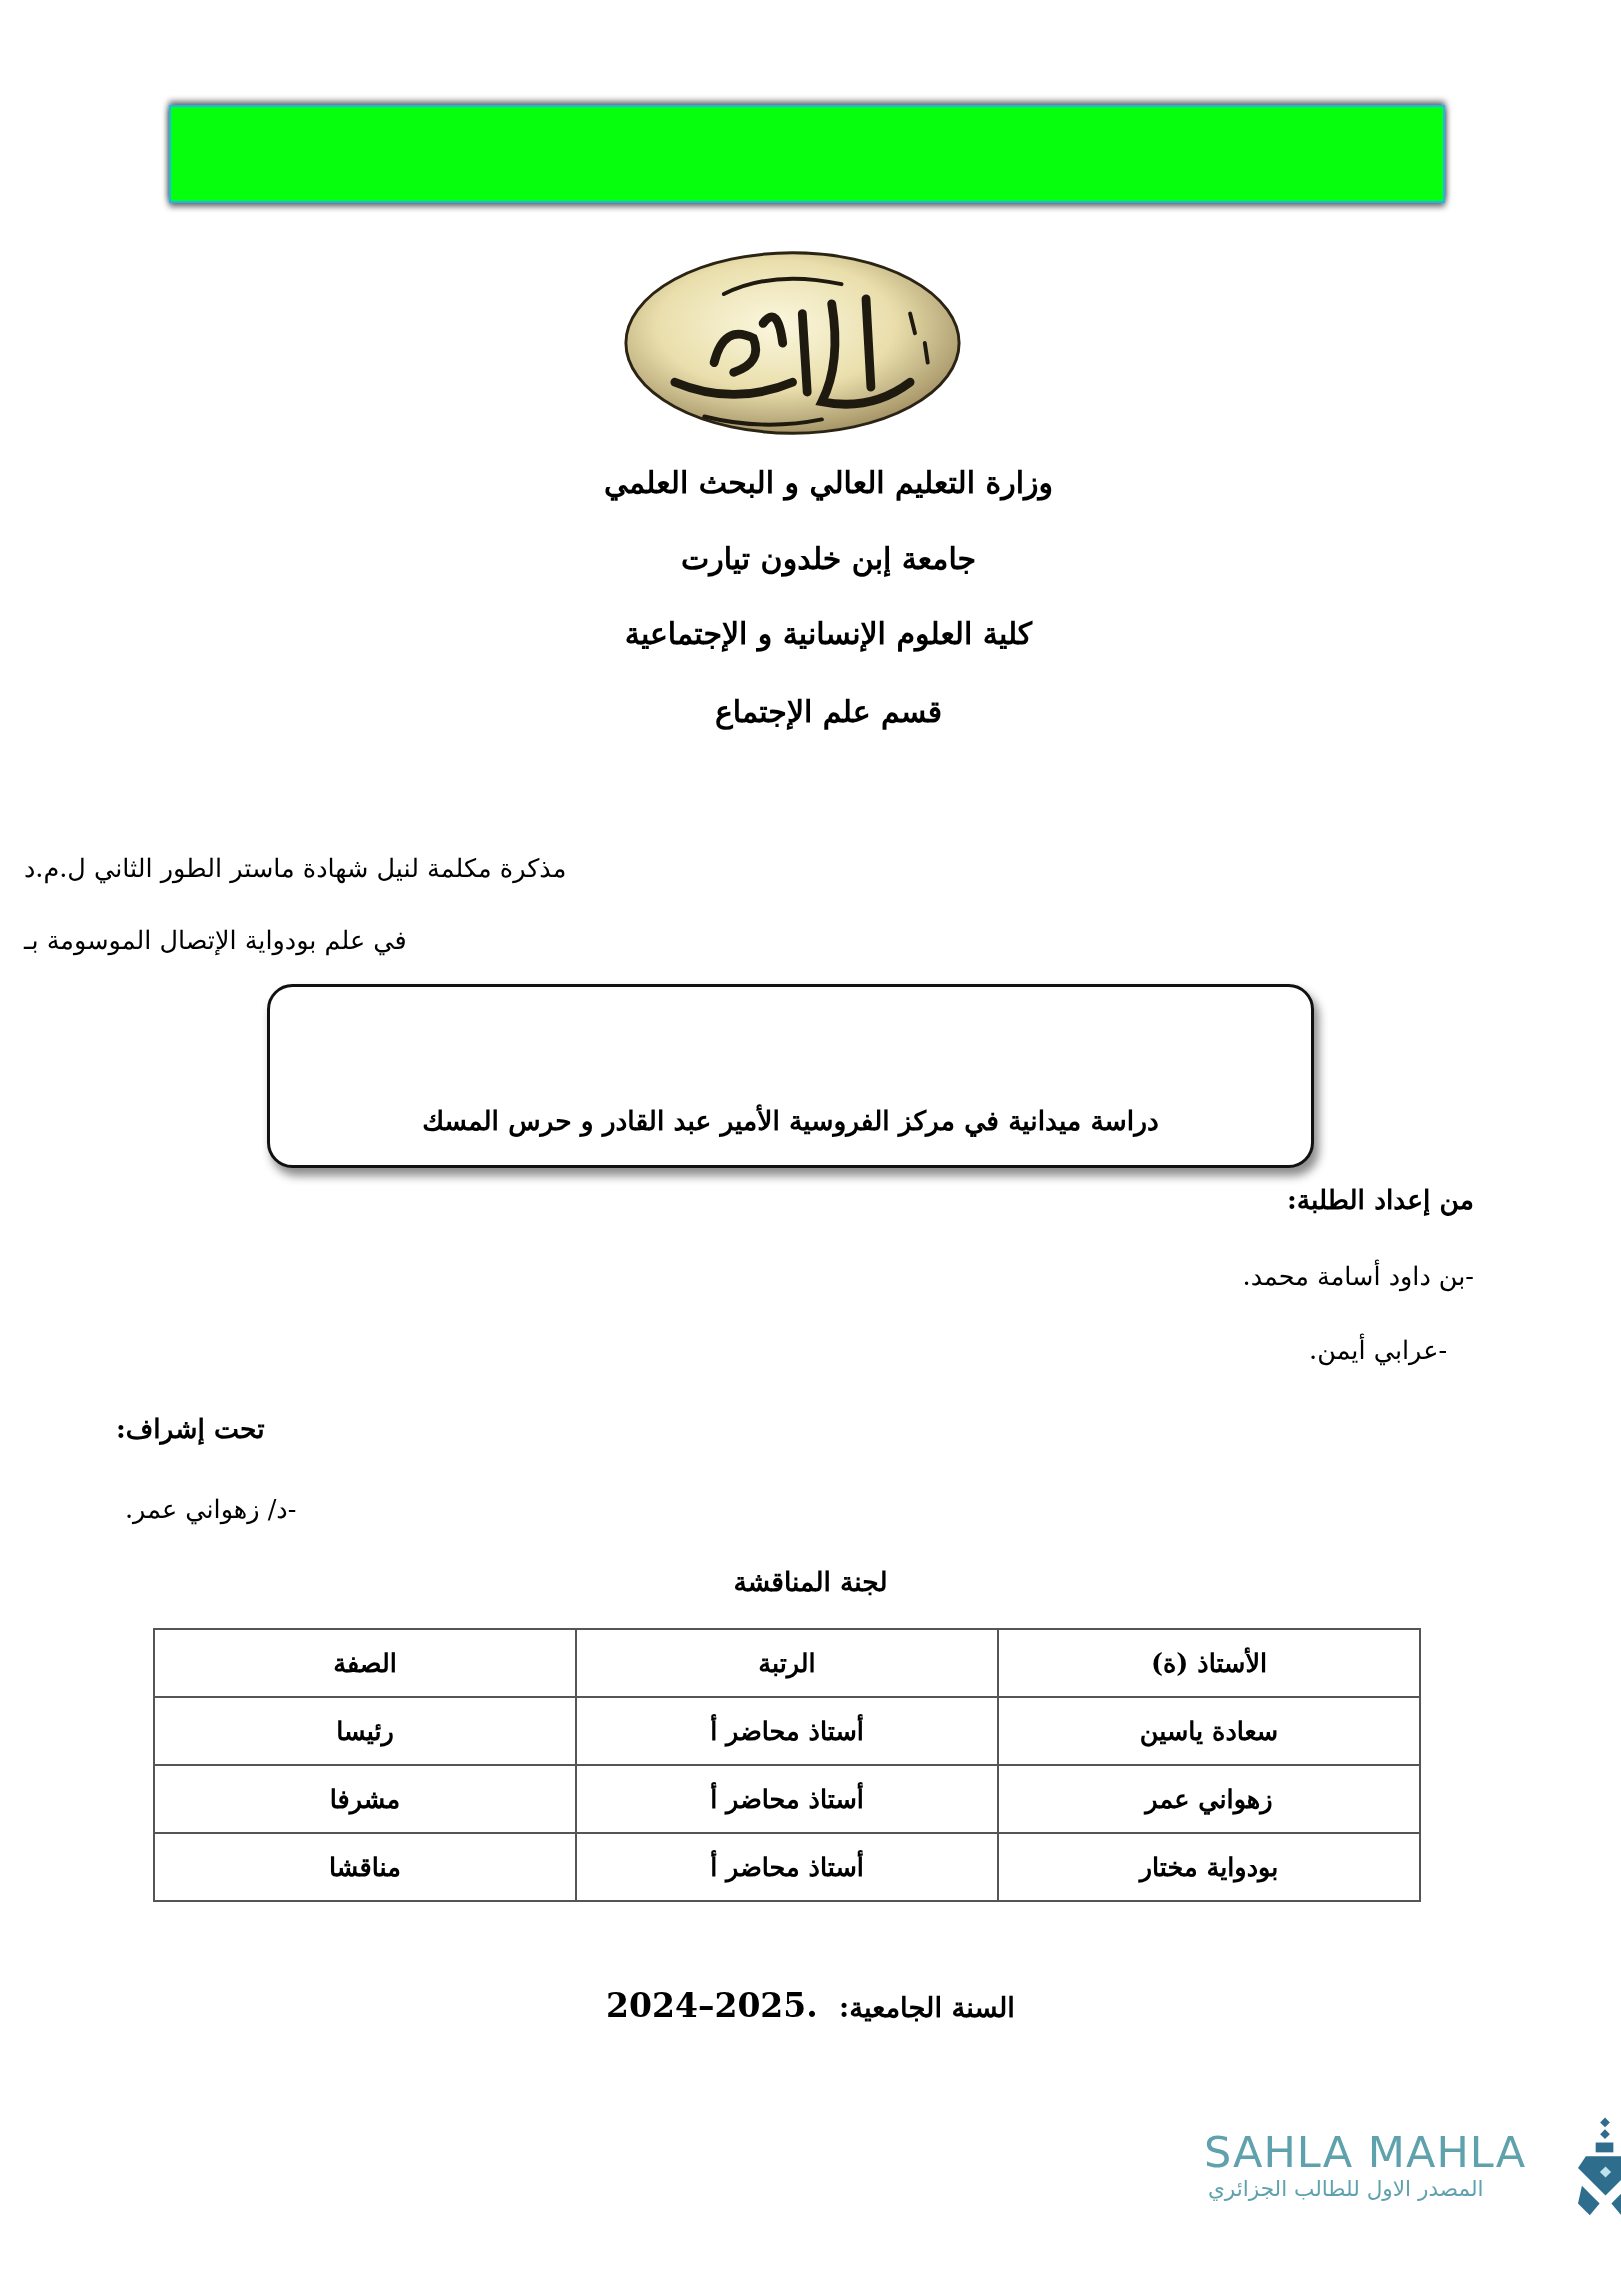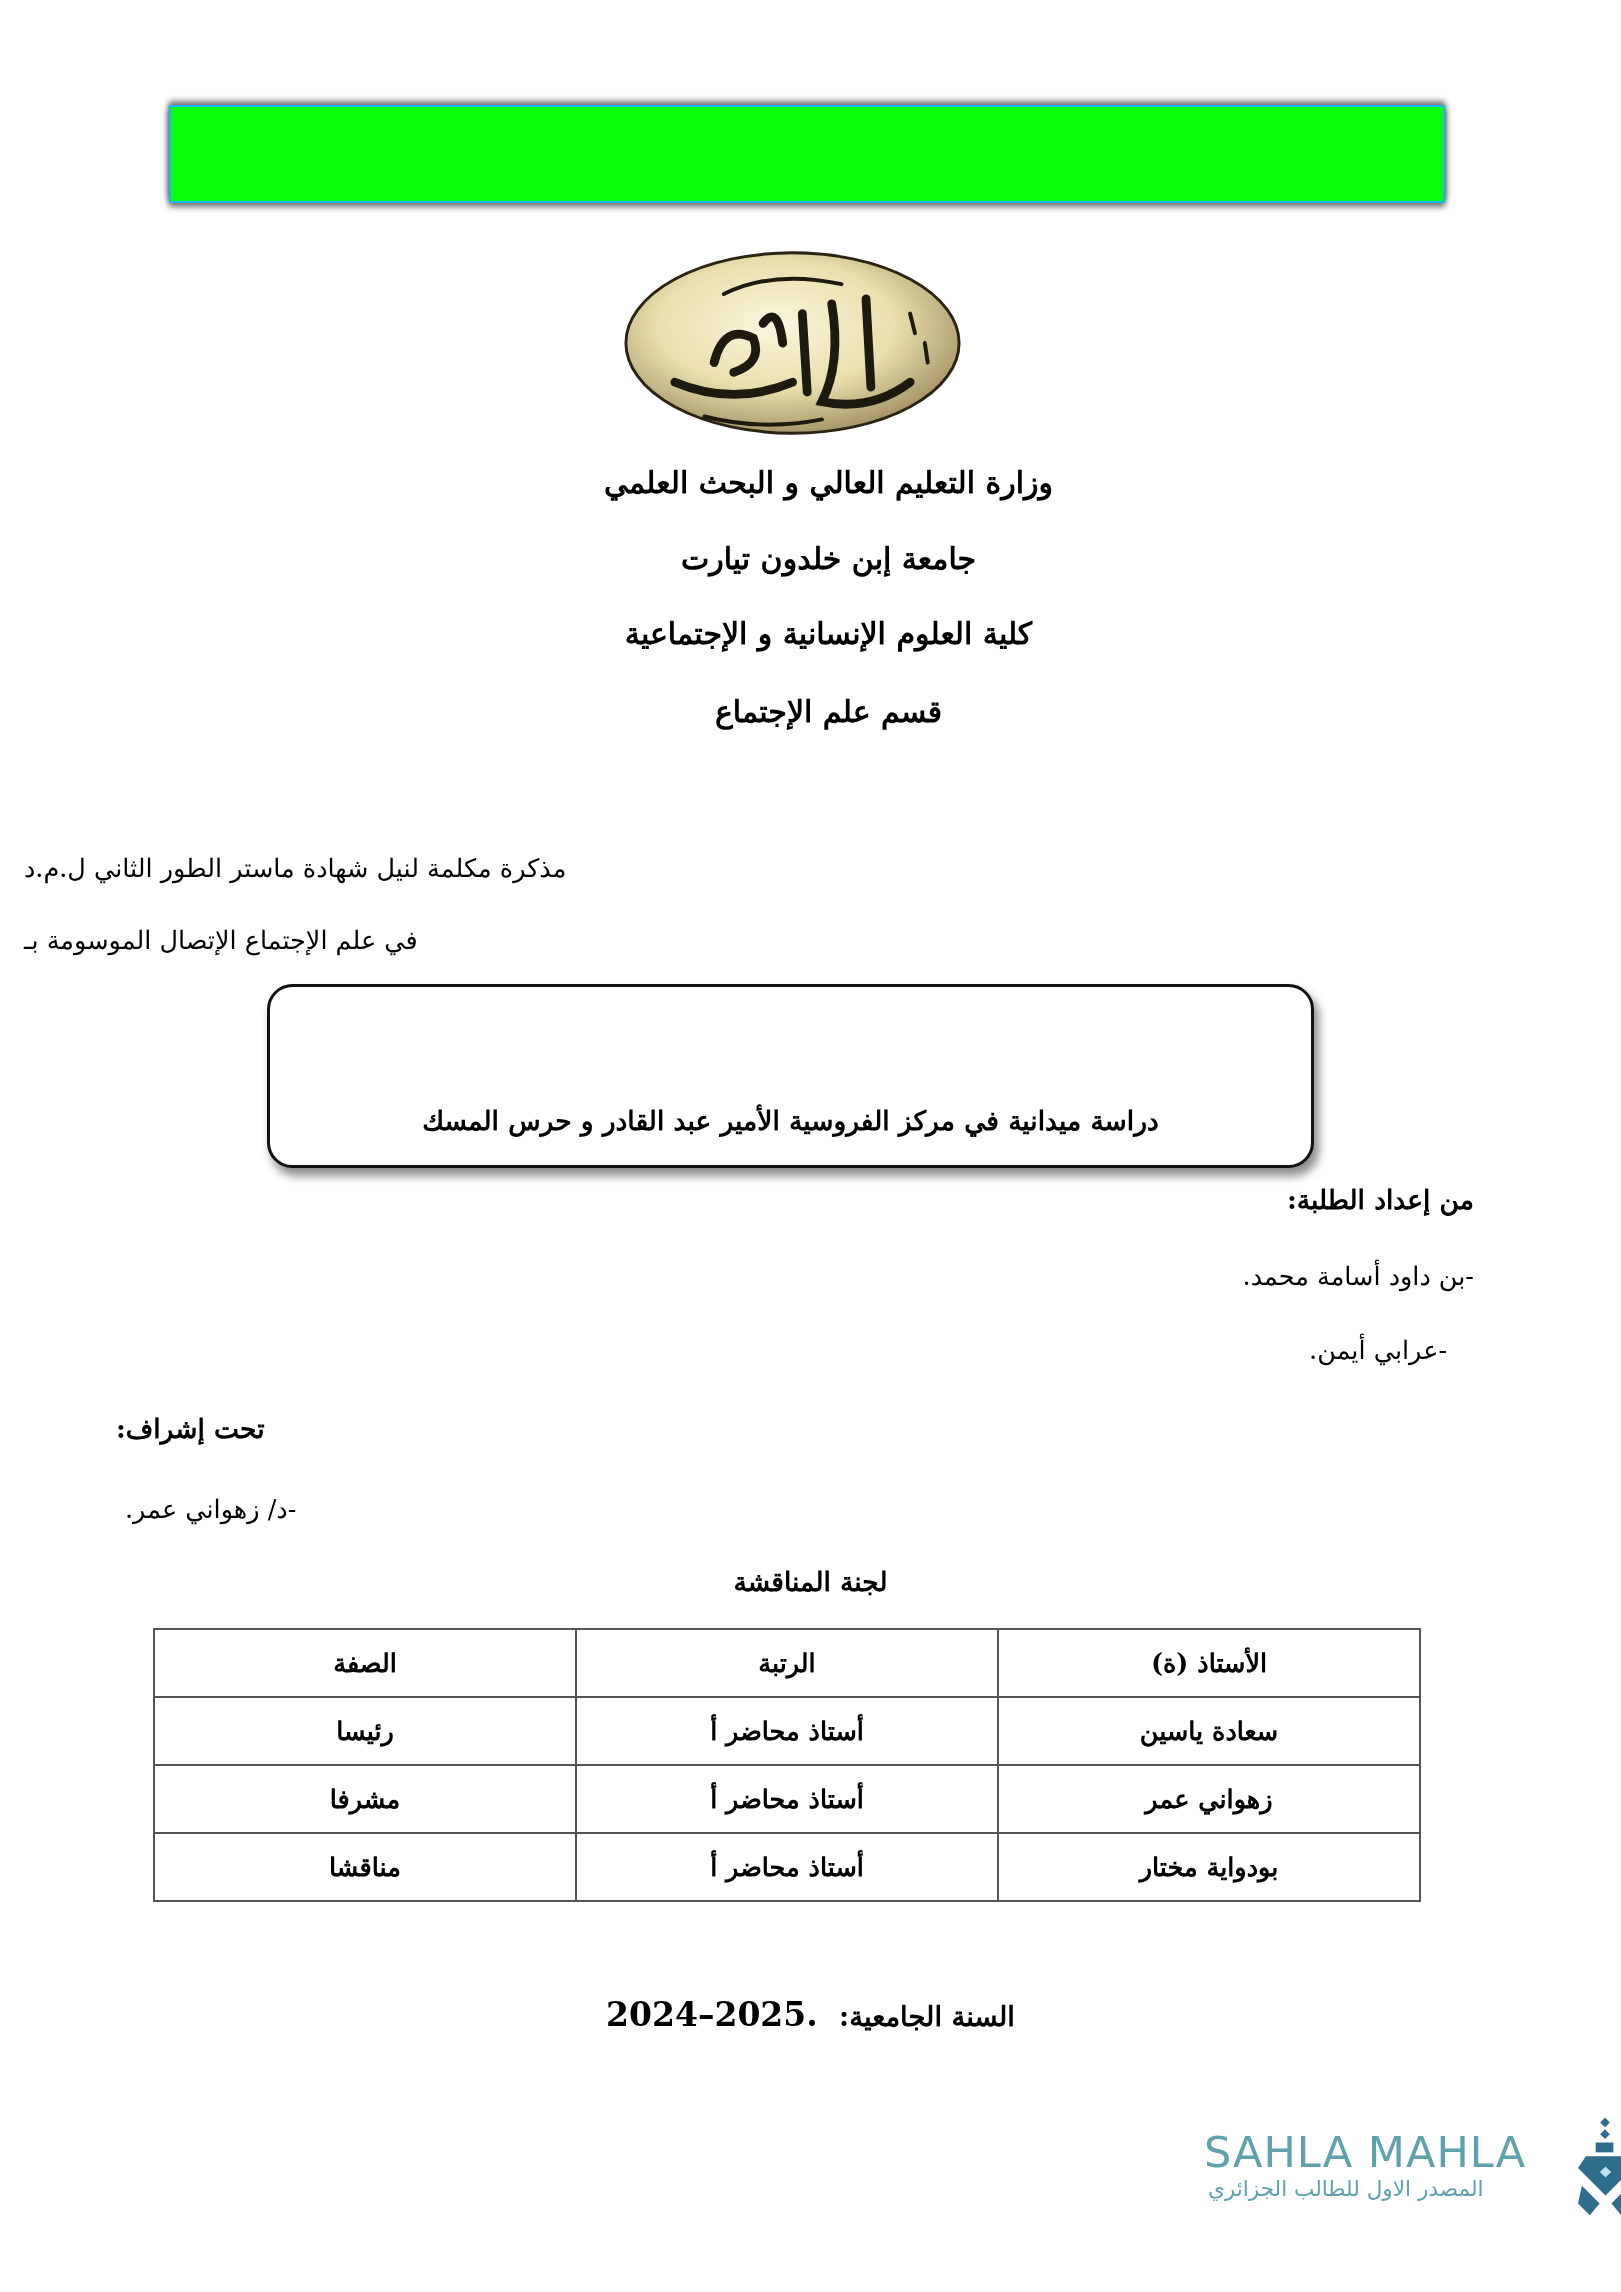--- a/index.html
+++ b/index.html
@@ -136,21 +136,21 @@
       width: 33.33%;
     }
 
     .academic-year {
       position: absolute;
       left: 0; width: 1621px; top: 1988px;
       text-align: center;
       direction: rtl;
       font-weight: bold;
       font-size: 27.4px;
-      line-height: 53px;
+      line-height: 35px;
     }
     .academic-year .year-value {
       font-size: 33px;
       margin-right: 11.8px;
       unicode-bidi: isolate;
       direction: ltr;
       display: inline-block;
     }
 
     .watermark {
@@ -218,21 +218,21 @@
       </g>
     </svg>
   </div>
 
   <div class="heading-line h-ministry">وزارة التعليم العالي و البحث العلمي</div>
   <div class="heading-line h-university">جامعة إبن خلدون تيارت</div>
   <div class="heading-line h-faculty">كلية العلوم الإنسانية و الإجتماعية</div>
   <div class="heading-line h-department">قسم علم الإجتماع</div>
 
   <div class="sub-line s-memo">مذكرة مكلمة لنيل شهادة ماستر الطور الثاني ل.م.د</div>
-  <div class="sub-line s-field">في علم الإجتماع الإتصال الموسومة بـ</div>
+  <div class="sub-line s-field">في علم بودواية الإتصال الموسومة بـ</div>
 
   <div class="title-box">
     <div class="title-sub">دراسة ميدانية في مركز الفروسية الأمير عبد القادر و حرس المسك</div>
   </div>
 
   <div class="label-bold prepared-label">من إعداد الطلبة:</div>
   <div class="text-plain student-1">-بن داود أسامة محمد.</div>
   <div class="text-plain student-2">-عرابي أيمن.</div>
 
   <div class="label-bold supervision-label">تحت إشراف:</div>

